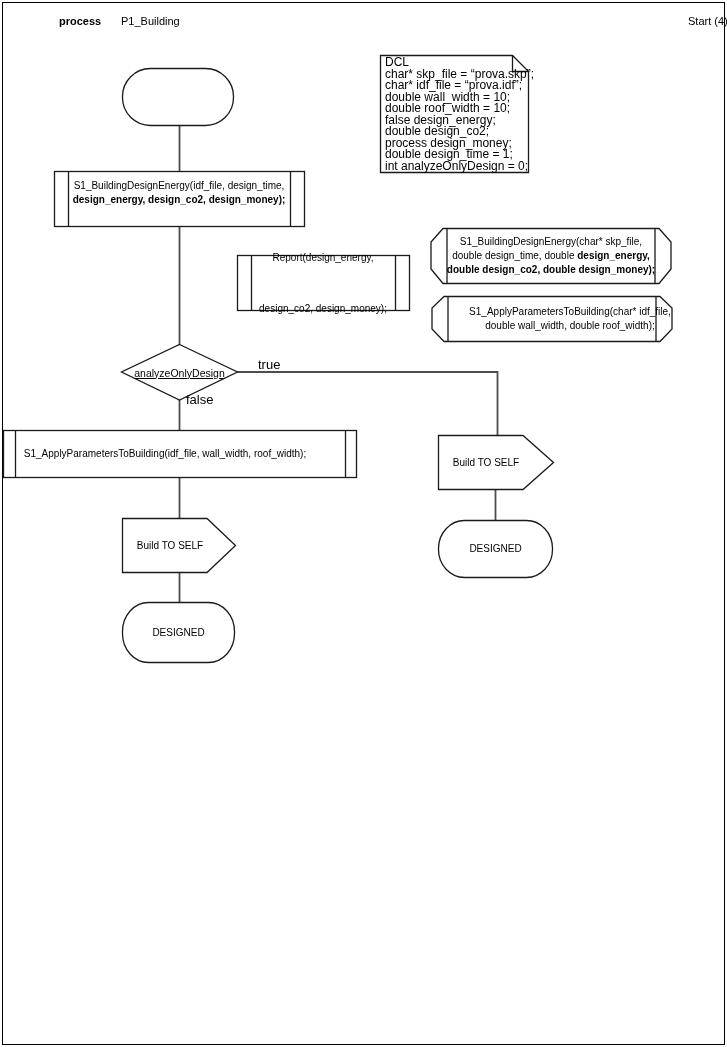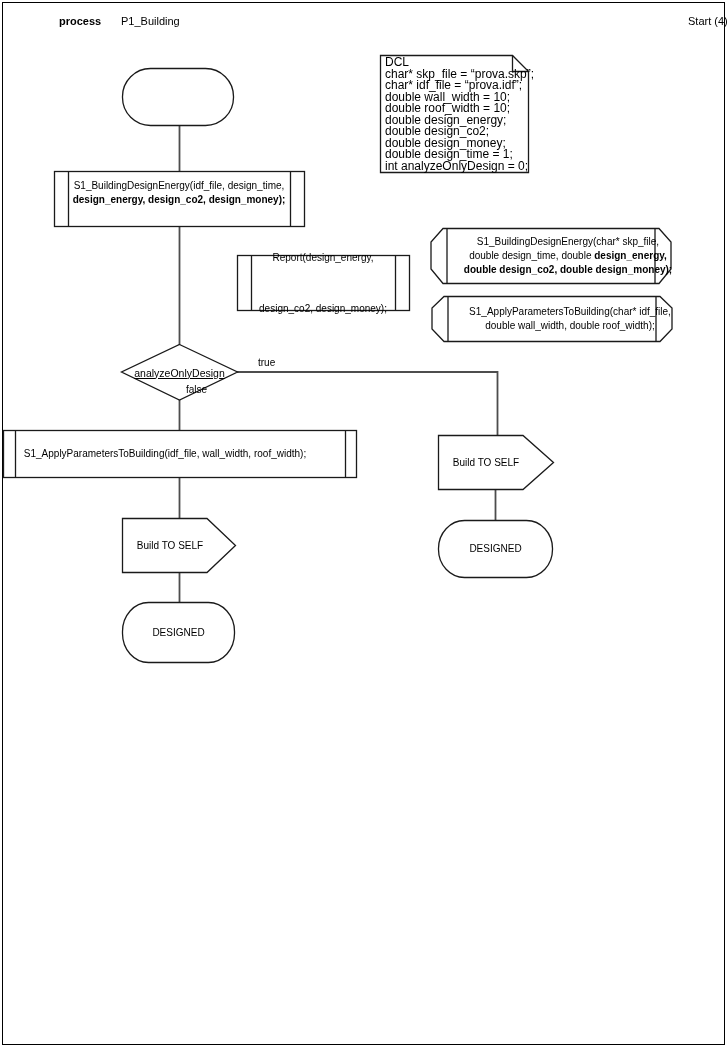--- a/index.html
+++ b/index.html
@@ -19,21 +19,21 @@
     position:absolute;
     font-size:10px;line-height:14px;
     text-align:center;white-space:nowrap;
     display:flex;flex-direction:column;justify-content:center;
   }
   .txt .bold, .bold{font-weight:bold;}
   .note-text{
     position:absolute;left:385px;top:57px;width:140px;
     font-size:12px;line-height:11.5px;text-align:left;white-space:nowrap;
   }
-  .lbl{position:absolute;font-size:10px;white-space:nowrap;}
+  .lbl{position:absolute;font-size:13px;white-space:nowrap;}
 </style>
 </head>
 <body>
 
 <div id="canvas">
   <div class="page-border"></div>
 
   <div class="hdr bold" style="left:33px;">process</div>
   <div class="hdr" style="left:95px;">P1_Building</div>
   <div class="hdr" style="left:662px;">Start (4)</div>
@@ -83,51 +83,51 @@
       <rect x="438.5" y="520.5" width="114" height="57" rx="26" ry="28"></rect>
     </g>
   </svg>
 
   <div class="note-text">
     <div>DCL</div>
     <div>char* skp_file = “prova.skp”;</div>
     <div>char* idf_file = “prova.idf”;</div>
     <div>double wall_width = 10;</div>
     <div>double roof_width = 10;</div>
-    <div>double design_energy;</div>
+    <div>false design_energy;</div>
     <div>double design_co2;</div>
-    <div>double design_money;</div>
+    <div>process design_money;</div>
     <div>double design_time = 1;</div>
     <div>int analyzeOnlyDesign = 0;</div>
   </div>
 
   <div class="txt" style="left:54px;top:165px;width:250px;height:56px;">
     <div>S1_BuildingDesignEnergy(idf_file, design_time,</div>
     <div class="bold">design_energy, design_co2, design_money);</div>
   </div>
 
   <div class="txt" style="left:237px;top:255px;width:172px;height:56px;gap:37px;">
     <div>Report(design_energy,</div>
     <div>design_co2, design_money);</div>
   </div>
 
-  <div class="txt" style="left:431px;top:228px;width:240px;height:56px;padding-left:17px;">
+  <div class="txt" style="left:431px;top:228px;width:240px;height:56px;">
     <div>S1_BuildingDesignEnergy(char* skp_file,</div>
     <div><span>double design_time, double </span><span class="bold">design_energy,</span></div>
     <div class="bold">double design_co2, double design_money);</div>
   </div>
 
   <div class="txt" style="left:432px;top:296px;width:276px;height:46px;">
     <div>S1_ApplyParametersToBuilding(char* idf_file,</div>
     <div>double wall_width, double roof_width);</div>
   </div>
 
   <div class="txt" style="left:122px;top:345px;width:115px;height:55px;font-size:10.5px;text-decoration:underline;">analyzeOnlyDesign</div>
   <div class="lbl" style="left:258px;top:357px;">true</div>
-  <div class="lbl" style="left:186px;top:384px;">false</div>
+  <div class="lbl" style="left:186px;top:392px;">false</div>
 
   <div class="txt" style="left:0;top:430px;width:330px;height:48px;">S1_ApplyParametersToBuilding(idf_file, wall_width, roof_width);</div>
 
   <div class="txt" style="left:122px;top:518px;width:96px;height:55px;">Build TO SELF</div>
 
   <div class="txt" style="left:122px;top:602px;width:113px;height:61px;">DESIGNED</div>
 
   <div class="txt" style="left:438px;top:435px;width:96px;height:55px;">Build TO SELF</div>
 
   <div class="txt" style="left:438px;top:520px;width:115px;height:58px;">DESIGNED</div>

